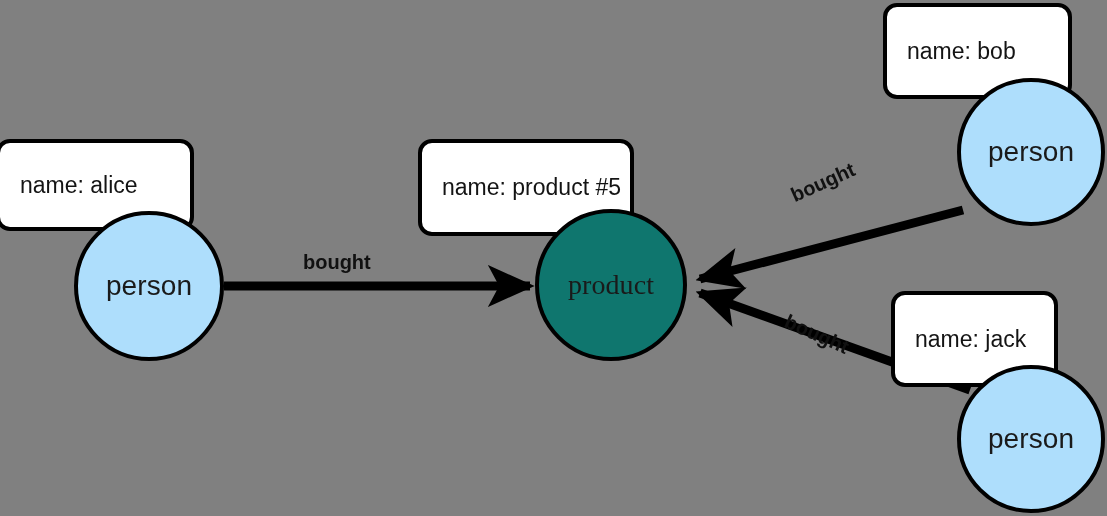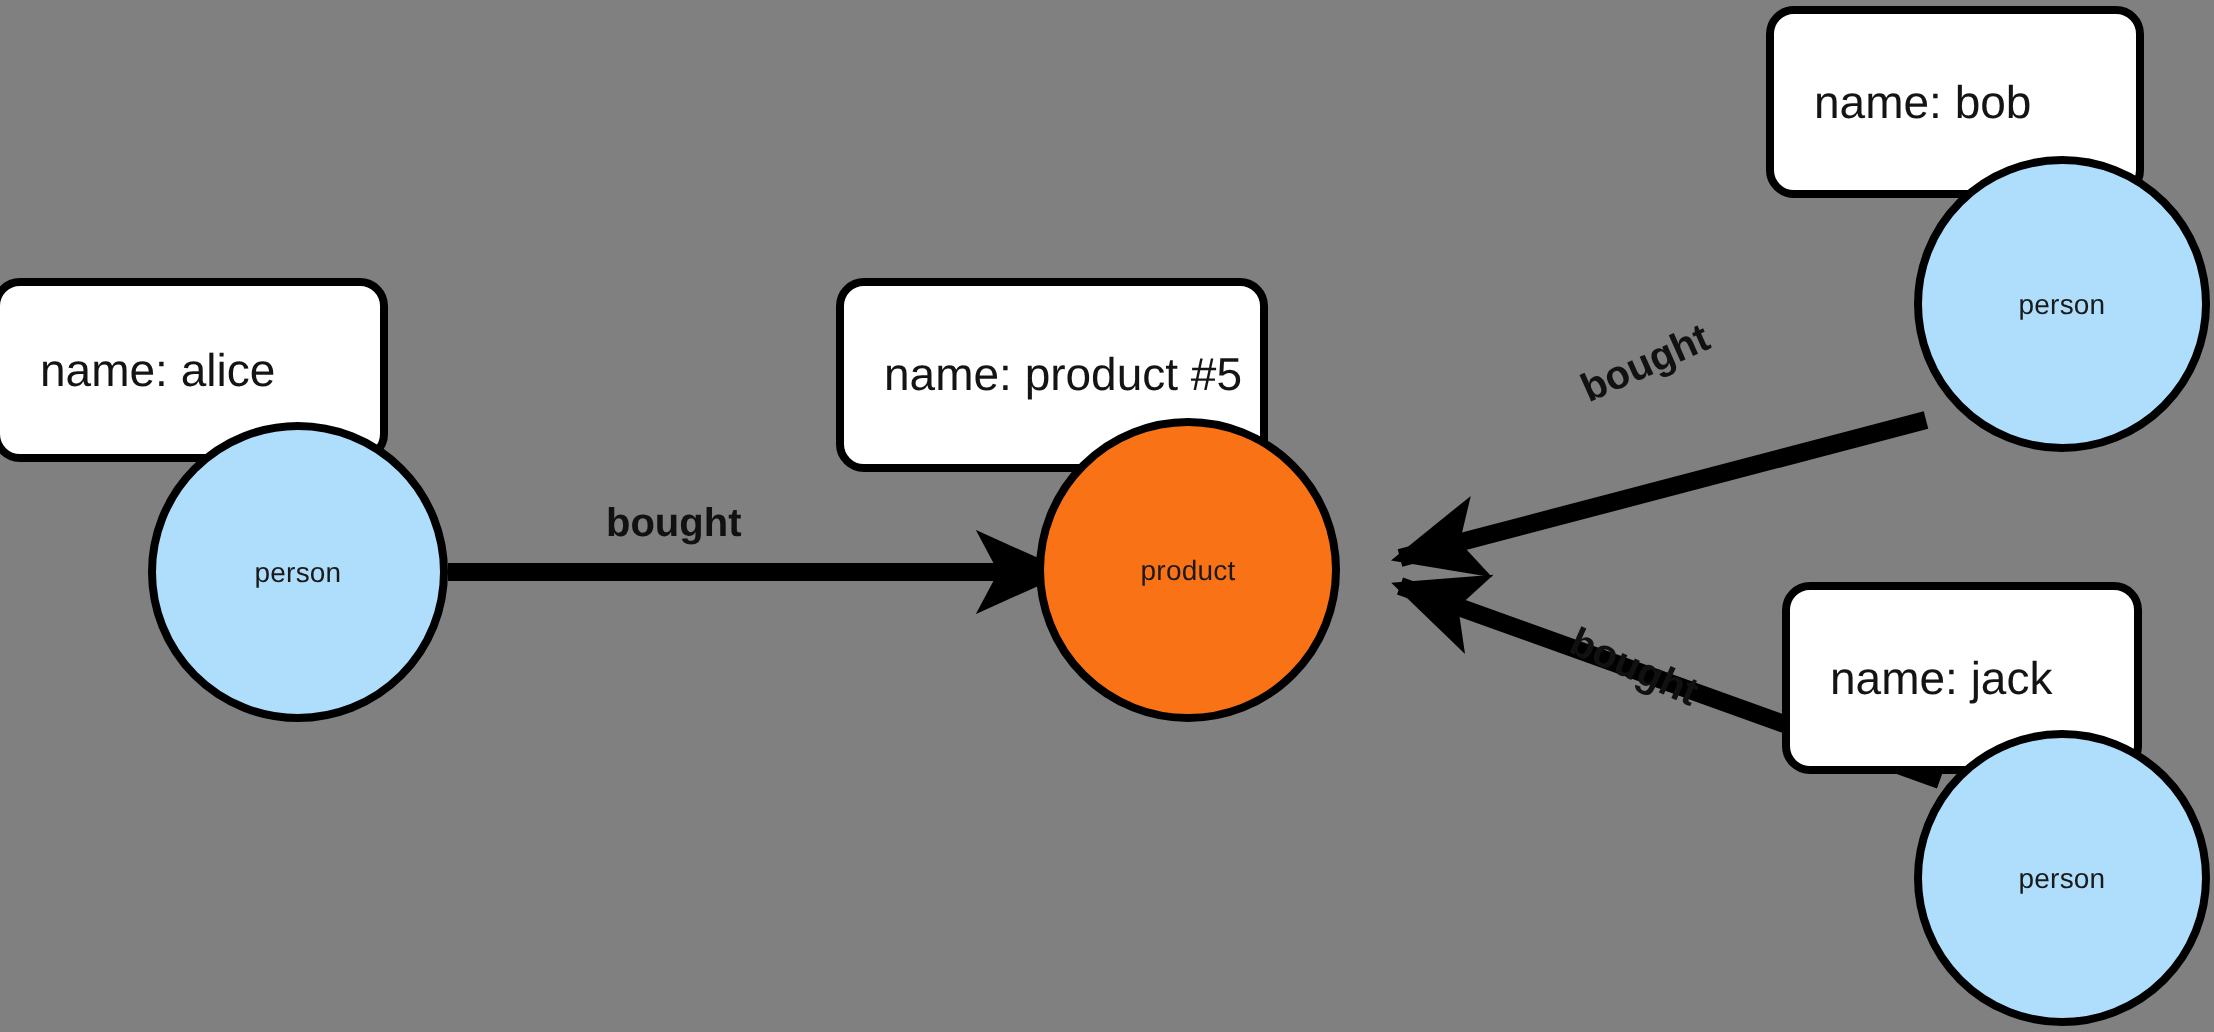--- a/index.html
+++ b/index.html
@@ -30,21 +30,21 @@
   .node {
     position: absolute;
     border: 4px solid #000000;
     border-radius: 50%;
     box-sizing: border-box;
     display: flex;
     align-items: center;
     justify-content: center;
   }
   .node-label {
-    font-size: 14px;
+    font-size: 28px;
     color: #1a1a1a;
     line-height: 1;
     letter-spacing: 0.1px;
     white-space: nowrap;
   }
   .prop-box {
     position: absolute;
     background: #ffffff;
     border: 4px solid #000000;
     border-radius: 14px;
@@ -90,29 +90,29 @@
   </div>
 
   <div class="prop-box" style="left:418px; top:139px; width:216px; height:97px;">
     <span class="prop-text">name: product #5</span>
   </div>
 
   <div class="prop-box" style="left:883px; top:3px; width:189px; height:96px;">
     <span class="prop-text">name: bob</span>
   </div>
 
-  <div class="prop-box" style="left:891px; top:291px; width:180px; height:96px;">
+  <div class="prop-box" style="left:891px; top:291px; width:167px; height:96px;">
     <span class="prop-text">name: jack</span>
   </div>
 
   <div class="node" style="left:74px; top:211px; width:150px; height:150px; background:#AEDEFC;">
     <span class="node-label">person</span>
   </div>
 
-  <div class="node" style="left:518px; top:209px; width:152px; height:152px; background:#f97316;">
+  <div class="node" style="left:535px; top:209px; width:152px; height:152px; background:#0f766e;font-family:Liberation Serif, serif;">
     <span class="node-label">product</span>
   </div>
 
   <div class="node" style="left:957px; top:78px; width:148px; height:148px; background:#AEDEFC;">
     <span class="node-label">person</span>
   </div>
 
   <div class="node" style="left:957px; top:365px; width:148px; height:148px; background:#AEDEFC;">
     <span class="node-label">person</span>
   </div>

